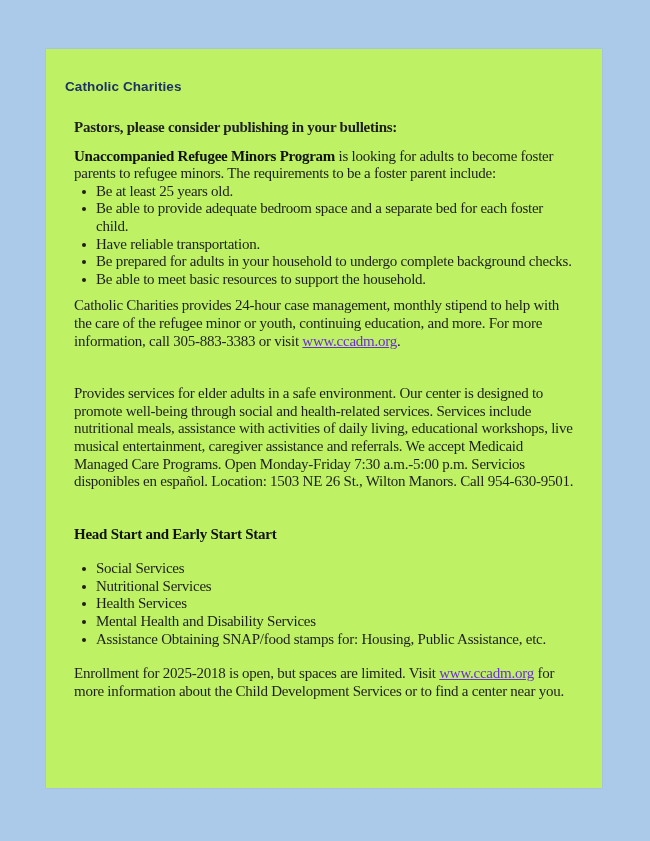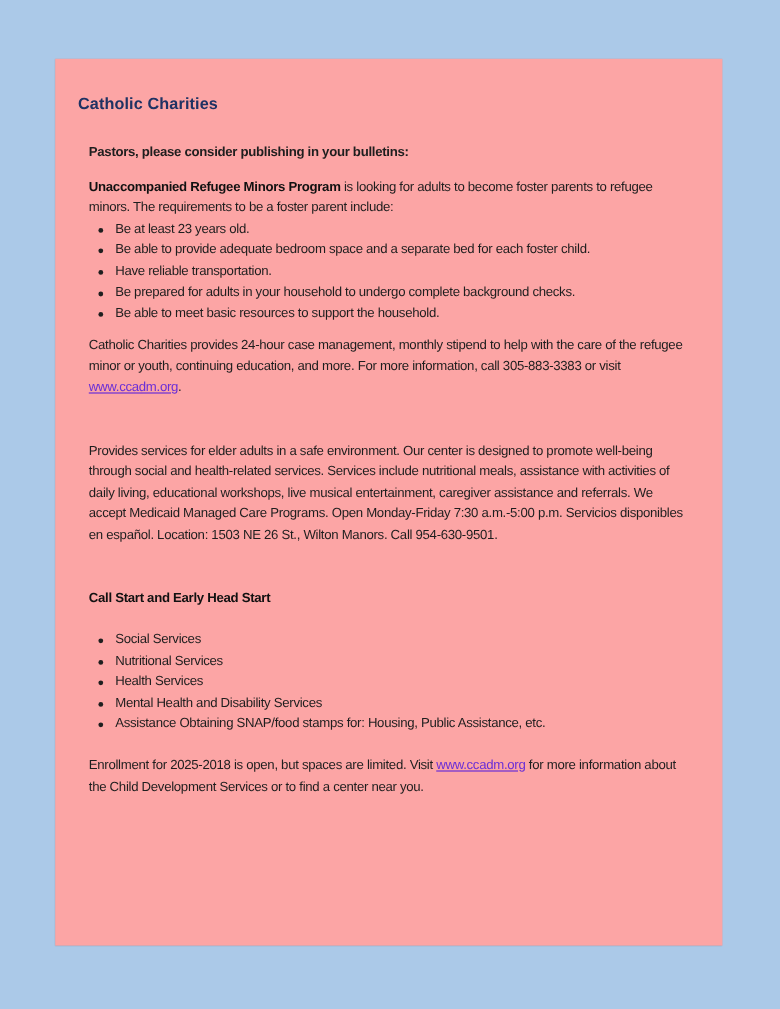--- a/index.html
+++ b/index.html
@@ -13,40 +13,40 @@
       position: relative;
       overflow: hidden;
       font-family: "DejaVu Sans", sans-serif;
     }
     .page {
       position: absolute;
       left: 46px;
       top: 49px;
       width: 556px;
       height: 739px;
-      background: #fca5a5;
+      background: #bef264;
       box-shadow: 0 0 1px rgba(0,0,0,0.15);
     }
     .heading {
       position: absolute;
       left: 19px;
       top: 30px;
       font-family: "Liberation Sans", sans-serif;
       font-weight: bold;
       font-size: 13.5px;
       color: #1f3263;
       letter-spacing: 0.1px;
     }
     .content {
       position: absolute;
       left: 28px;
       top: 70px;
       width: 500px;
-      font-family: Liberation Sans, sans-serif;
-      font-size: 11px;
+      font-family: Liberation Serif, serif;
+      font-size: 15px;
       line-height: 17.6px;
       color: #1e1e1e;
       letter-spacing: -0.25px;
     }
     p {
       margin: 0;
     }
     b {
       font-weight: bold;
       color: #111;
@@ -86,40 +86,40 @@
 
 <div class="page">
   <div class="heading">Catholic Charities</div>
 
   <div class="content">
     <p class="intro">Pastors, please consider publishing in your bulletins:</p>
 
     <section>
       <p><b>Unaccompanied Refugee Minors Program</b><span> is looking for adults to become foster parents to refugee minors. The requirements to be a foster parent include:</span></p>
       <ul>
-        <li>Be at least 23 years old.</li>
+        <li>Be at least 25 years old.</li>
         <li>Be able to provide adequate bedroom space and a separate bed for each foster child.</li>
         <li>Have reliable transportation.</li>
         <li>Be prepared for adults in your household to undergo complete background checks.</li>
         <li>Be able to meet basic resources to support the household.</li>
       </ul>
       <div class="gap-sm"></div>
       <p><span>Catholic Charities provides 24-hour case management, monthly stipend to help with the care of the refugee minor or youth, continuing education, and more. For more information, call 305-883-3383 or visit </span><a class="link" href="#">www.ccadm.org</a><span>.</span></p>
     </section>
 
     <div class="gap-lg"></div>
 
     <section>
       <p>Provides services for elder adults in a safe environment. Our center is designed to promote well-being through social and health-related services. Services include nutritional meals, assistance with activities of daily living, educational workshops, live musical entertainment, caregiver assistance and referrals. We accept Medicaid Managed Care Programs. Open Monday-Friday 7:30 a.m.-5:00 p.m. Servicios disponibles en español. Location: 1503 NE 26 St., Wilton Manors. Call 954-630-9501.</p>
     </section>
 
     <div class="gap-lg"></div>
 
     <section>
-      <p><b>Call Start and Early Head Start</b></p>
+      <p><b>Head Start and Early Start Start</b></p>
       <div class="gap-md"></div>
       <ul>
         <li>Social Services</li>
         <li>Nutritional Services</li>
         <li>Health Services</li>
         <li>Mental Health and Disability Services</li>
         <li>Assistance Obtaining SNAP/food stamps for: Housing, Public Assistance, etc.</li>
       </ul>
       <div class="gap-md"></div>
       <p><span>Enrollment for 2025-2018 is open, but spaces are limited. Visit </span><a class="link" href="#">www.ccadm.org</a><span> for more information about the Child Development Services or to find a center near you.</span></p>

